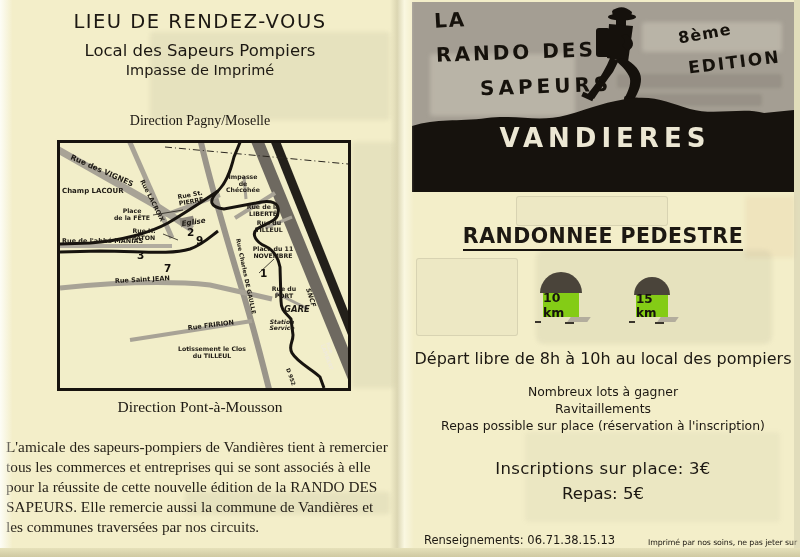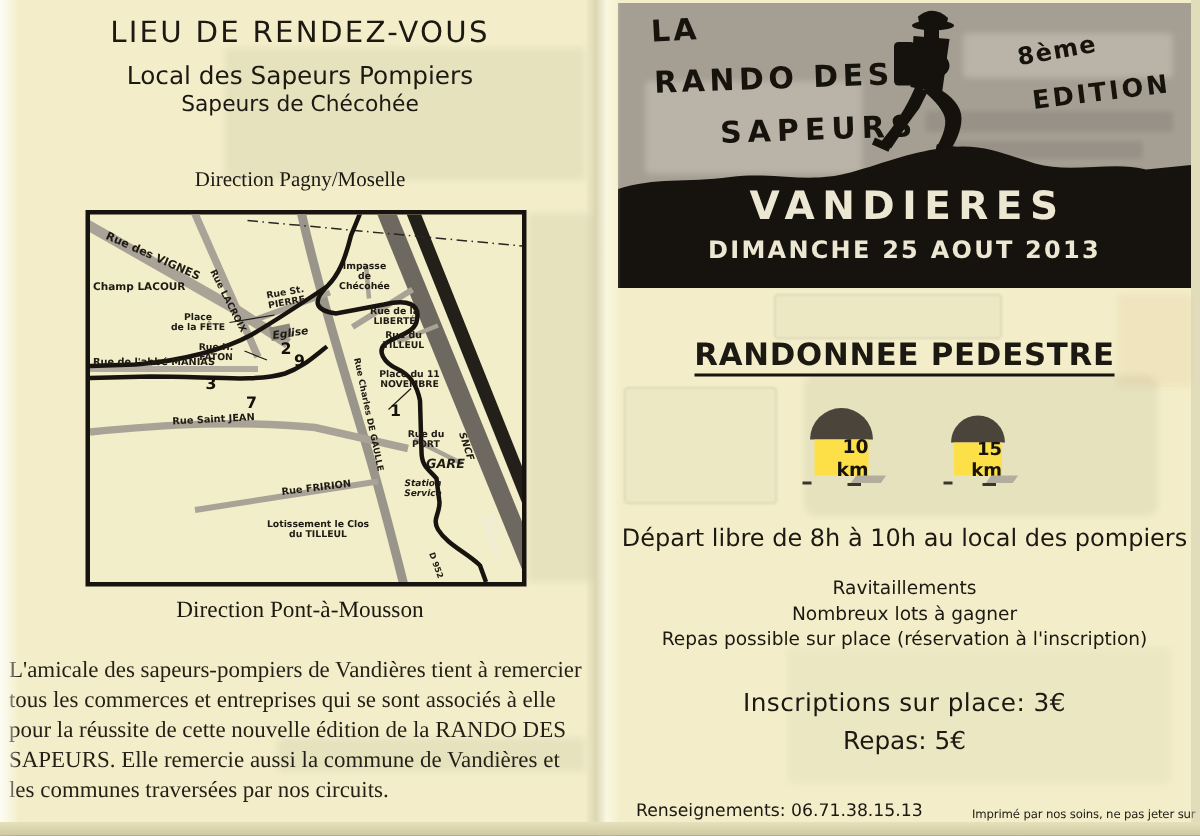--- a/index.html
+++ b/index.html
@@ -57,22 +57,22 @@
   .hdr .date{position:absolute;left:0;top:155px;width:382px;text-align:center;
     font-size:16px;font-weight:bold;letter-spacing:1.5px;color:var(--cream-text,#ece7d3);}
   .hdr svg{position:absolute;left:0;top:0;}
 
   
   .r-sect{top:224px;left:412px;width:382px;}
   .r-sect span{display:inline-block;font-size:20.5px;font-weight:bold;letter-spacing:.5px;
     border-bottom:2.5px solid #17130e;padding-bottom:1px;}
   .milestone{position:absolute;}
   .ms-dome{background:#4a443a;border-radius:50% 50% 0 0 / 100% 100% 0 0;margin:0 auto;}
-  .ms-body{background:#fde047;margin:0 auto;display:flex;align-items:center;justify-content:center;
-    font-weight:bold;color:#17130e;text-align:right;}
+  .ms-body{background:#84cc16;margin:0 auto;display:flex;align-items:center;justify-content:center;
+    font-weight:bold;color:#17130e;}
   .ms-step{position:absolute;background:#b3ad9d;transform:skewX(-35deg);}
   .ms-speck{position:absolute;background:#3a352c;height:2px;}
   .r-depart{top:349px;left:412px;width:382px;font-size:16px;}
   .r-amen{top:384px;left:412px;width:382px;font-size:12.4px;line-height:1.22;}
   .r-amen div{margin-bottom:2px;}
   .r-price1{top:459px;left:412px;width:382px;font-size:16.5px;letter-spacing:.3px;}
   .r-price2{top:484px;left:412px;width:382px;font-size:16.5px;}
   .f-contact{top:533px;left:424px;font-size:11.5px;}
   .f-legal{top:538px;left:648px;font-size:7.8px;letter-spacing:-.1px;}
 </style>
@@ -83,21 +83,21 @@
 
   <div>
     <div class="ghost" style="left:150px;top:32px;width:240px;height:88px;"></div>
     <div class="ghost" style="left:352px;top:142px;width:42px;height:246px;"></div>
     <div class="ghost" style="left:185px;top:492px;width:205px;height:22px;"></div>
 
     <div class="abs ctr bold l-title">LIEU DE RENDEZ-VOUS</div>
 
     <div class="abs ctr bold l-venue">
       <div class="v1">Local des Sapeurs Pompiers</div>
-      <div class="v2">Sapeurs de Chécohée</div>
+      <div class="v2">Impasse de Imprimé</div>
     </div>
 
     <div class="abs ctr serif l-cap-top">Direction Pagny/Moselle</div>
 
     <div class="abs map-frame">
       <svg width="288" height="245" viewBox="0 0 288 245">
 
         <path d="M-5,5 L95,62 L132,86" stroke="#a8a396" stroke-width="7" fill="none"></path>
         <path d="M68,-5 L112,95" stroke="#a8a396" stroke-width="5" fill="none"></path>
         <path d="M140,-5 C150,40 165,90 180,140 C190,172 200,210 210,250" stroke="#9a958a" stroke-width="6" fill="none"></path>
@@ -183,21 +183,20 @@
 
         <path d="M0,124 C25,116 45,120 75,116 C105,112 125,121 155,113 C180,106 195,99 222,96 C245,94 258,101 278,107 C302,114 330,105 352,111 L382,108 L382,190 L0,190 Z" fill="#16120d"></path>
       </svg>
 
       <div class="hw t1">LA</div>
       <div class="hw t2">RANDO DES</div>
       <div class="hw t3">SAPEURS</div>
       <div class="hw e1">8ème</div>
       <div class="hw e2">EDITION</div>
       <div class="town">VANDIERES</div>
-      <div class="date">DIMANCHE 25 AOUT 2013</div>
     </div>
 
     <div class="ghost outline" style="left:516px;top:196px;width:150px;height:28px;"></div>
     <div class="ghost warm" style="left:745px;top:196px;width:50px;height:62px;"></div>
     <div class="ghost outline" style="left:416px;top:258px;width:100px;height:76px;"></div>
     <div class="ghost" style="left:536px;top:250px;width:236px;height:94px;border-radius:8px;"></div>
     <div class="ghost" style="left:525px;top:432px;width:255px;height:90px;background:rgba(140,136,112,.07);"></div>
 
     <div class="abs ctr r-sect">
       <span>RANDONNEE PEDESTRE</span>
@@ -214,22 +213,22 @@
       <div class="ms-dome" style="width:36px;height:18px;"></div>
       <div class="ms-body" style="width:32px;height:22px;font-size:12px;">15 km</div>
       <div class="ms-step" style="left:26px;top:40px;width:18px;height:5px;"></div>
       <div class="ms-speck" style="left:-4px;top:44px;width:6px;"></div>
       <div class="ms-speck" style="left:22px;top:45px;width:9px;"></div>
     </div>
 
     <div class="abs ctr bold r-depart">Départ libre de 8h à 10h au local des pompiers</div>
 
     <div class="abs ctr bold r-amen">
+      <div>Nombreux lots à gagner</div>
       <div>Ravitaillements</div>
-      <div>Nombreux lots à gagner</div>
       <div>Repas possible sur place (réservation à l'inscription)</div>
     </div>
 
     <div class="abs ctr bold r-price1">Inscriptions sur place: 3€</div>
     <div class="abs ctr bold r-price2">Repas: 5€</div>
 
     <div class="abs bold f-contact">Renseignements: 06.71.38.15.13</div>
     <div class="abs bold f-legal">Imprimé par nos soins, ne pas jeter sur la voie publique</div>
   </div>
 

